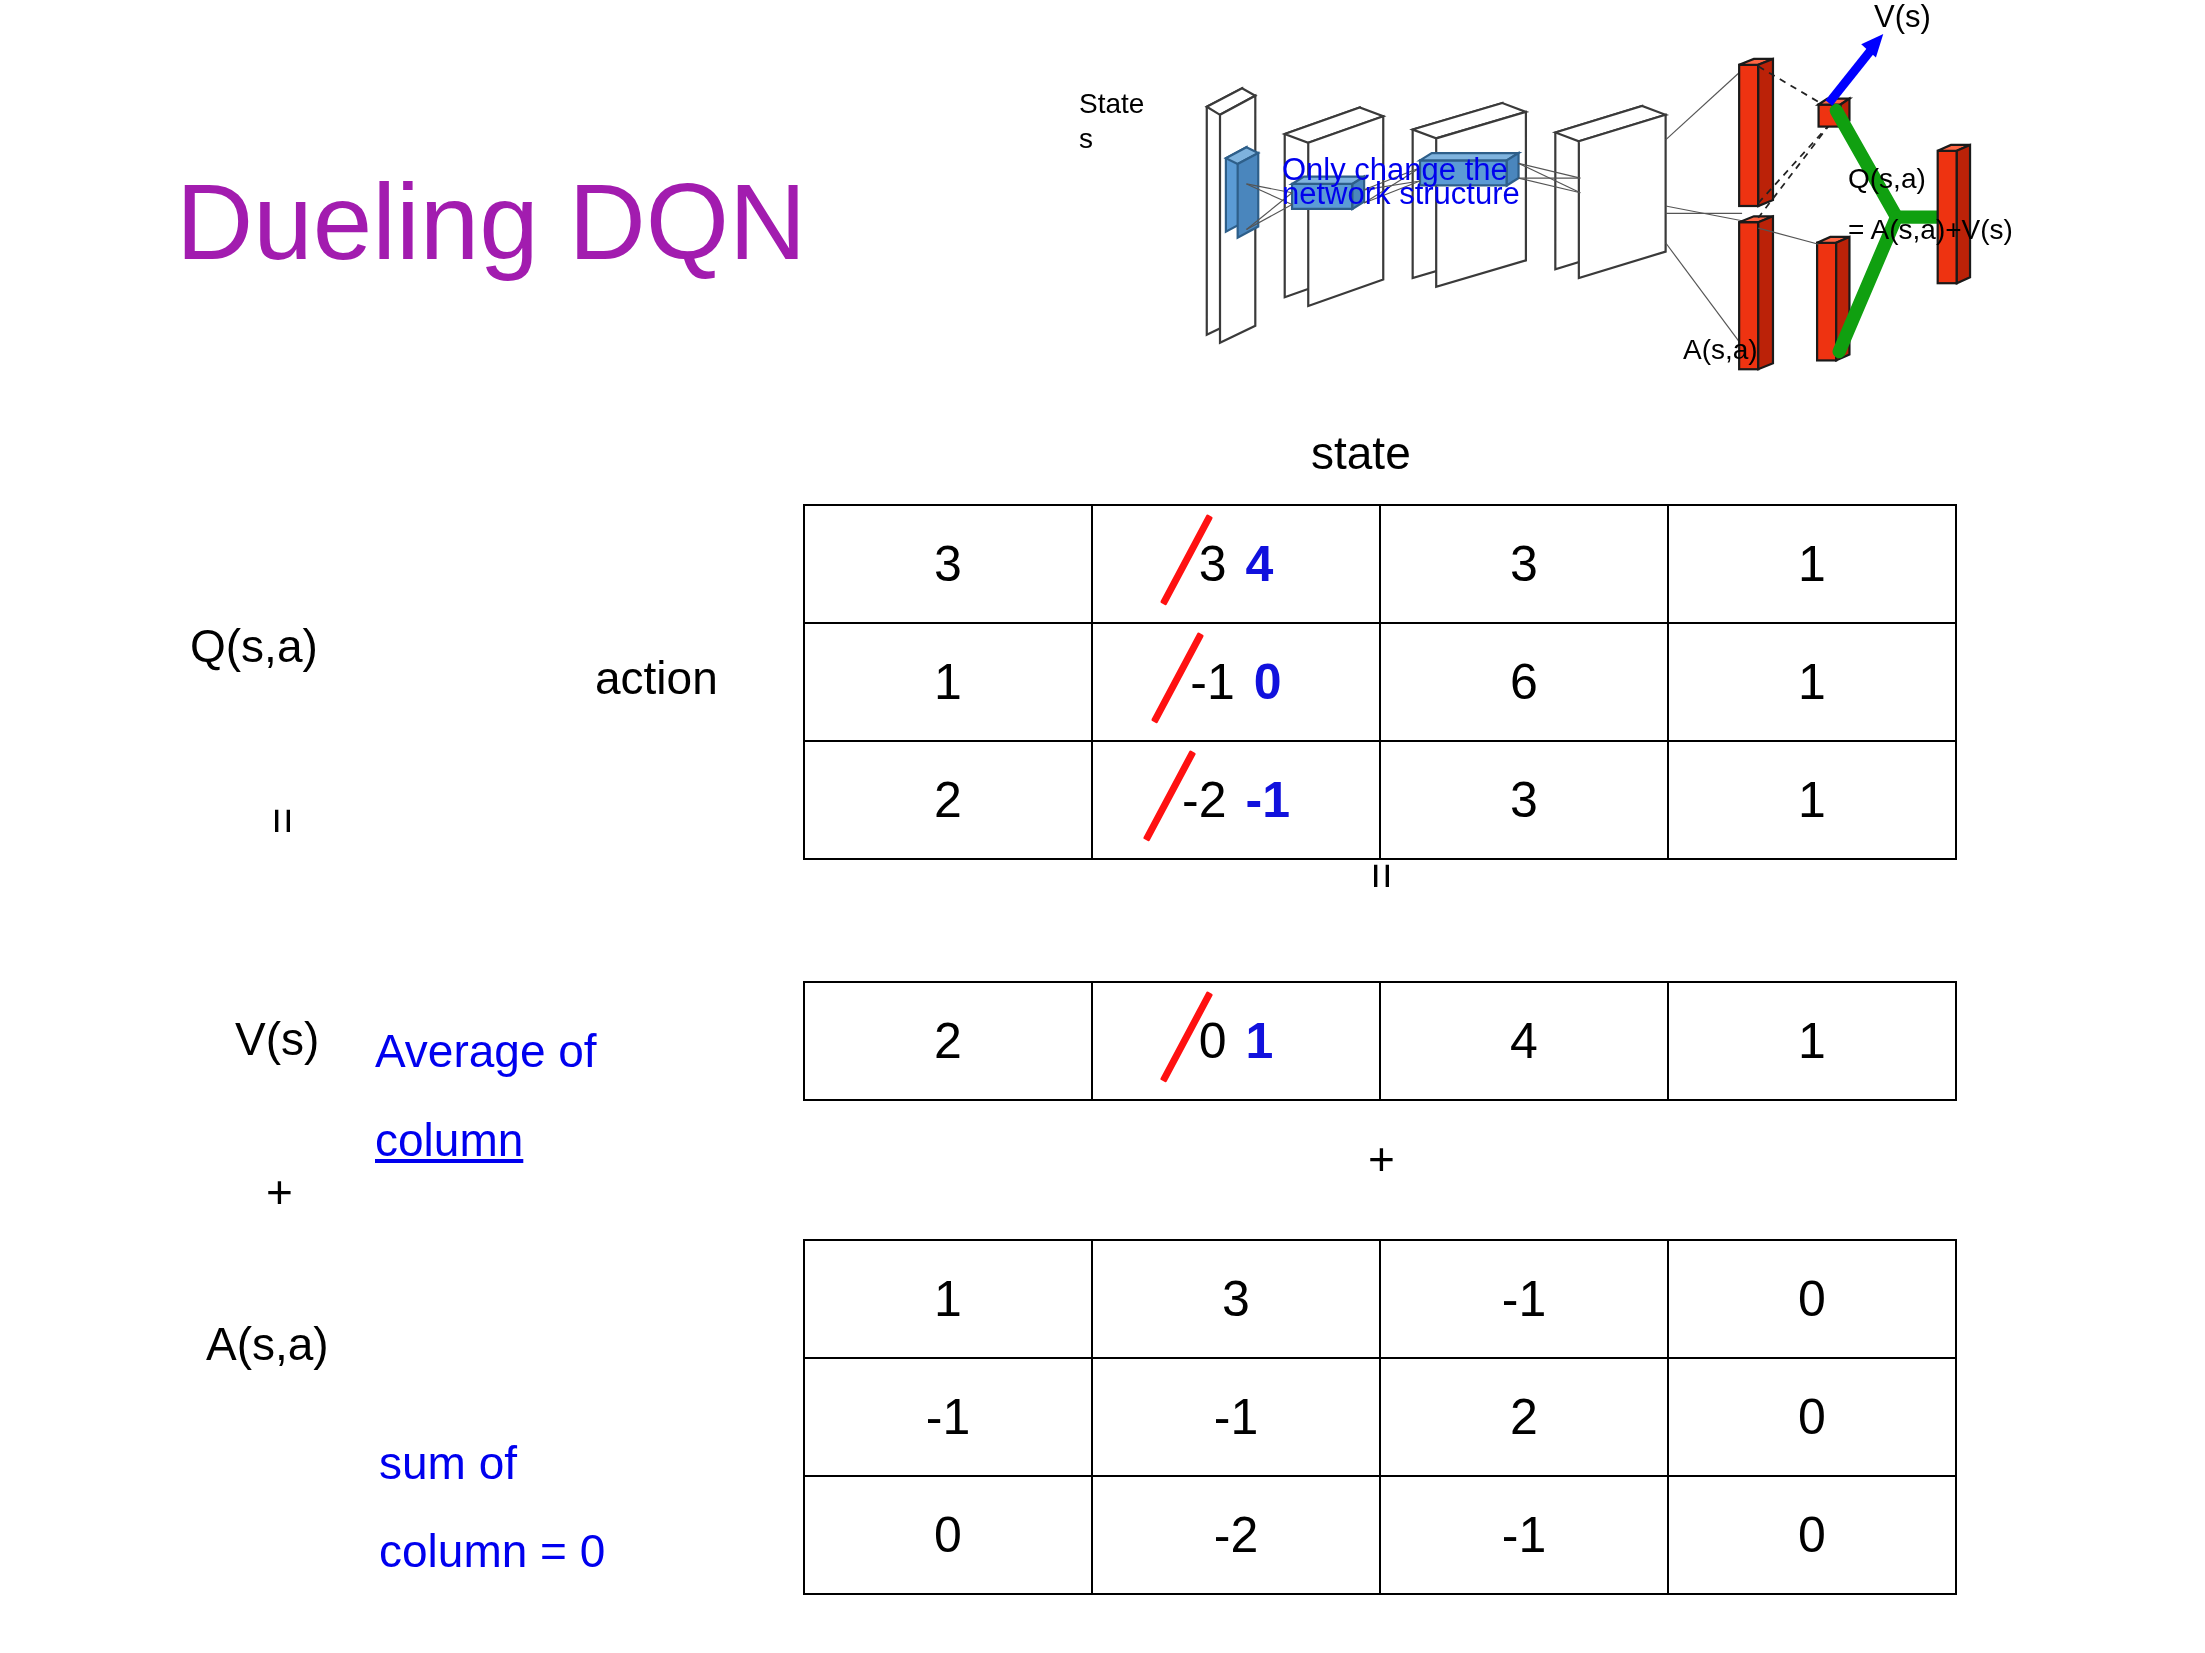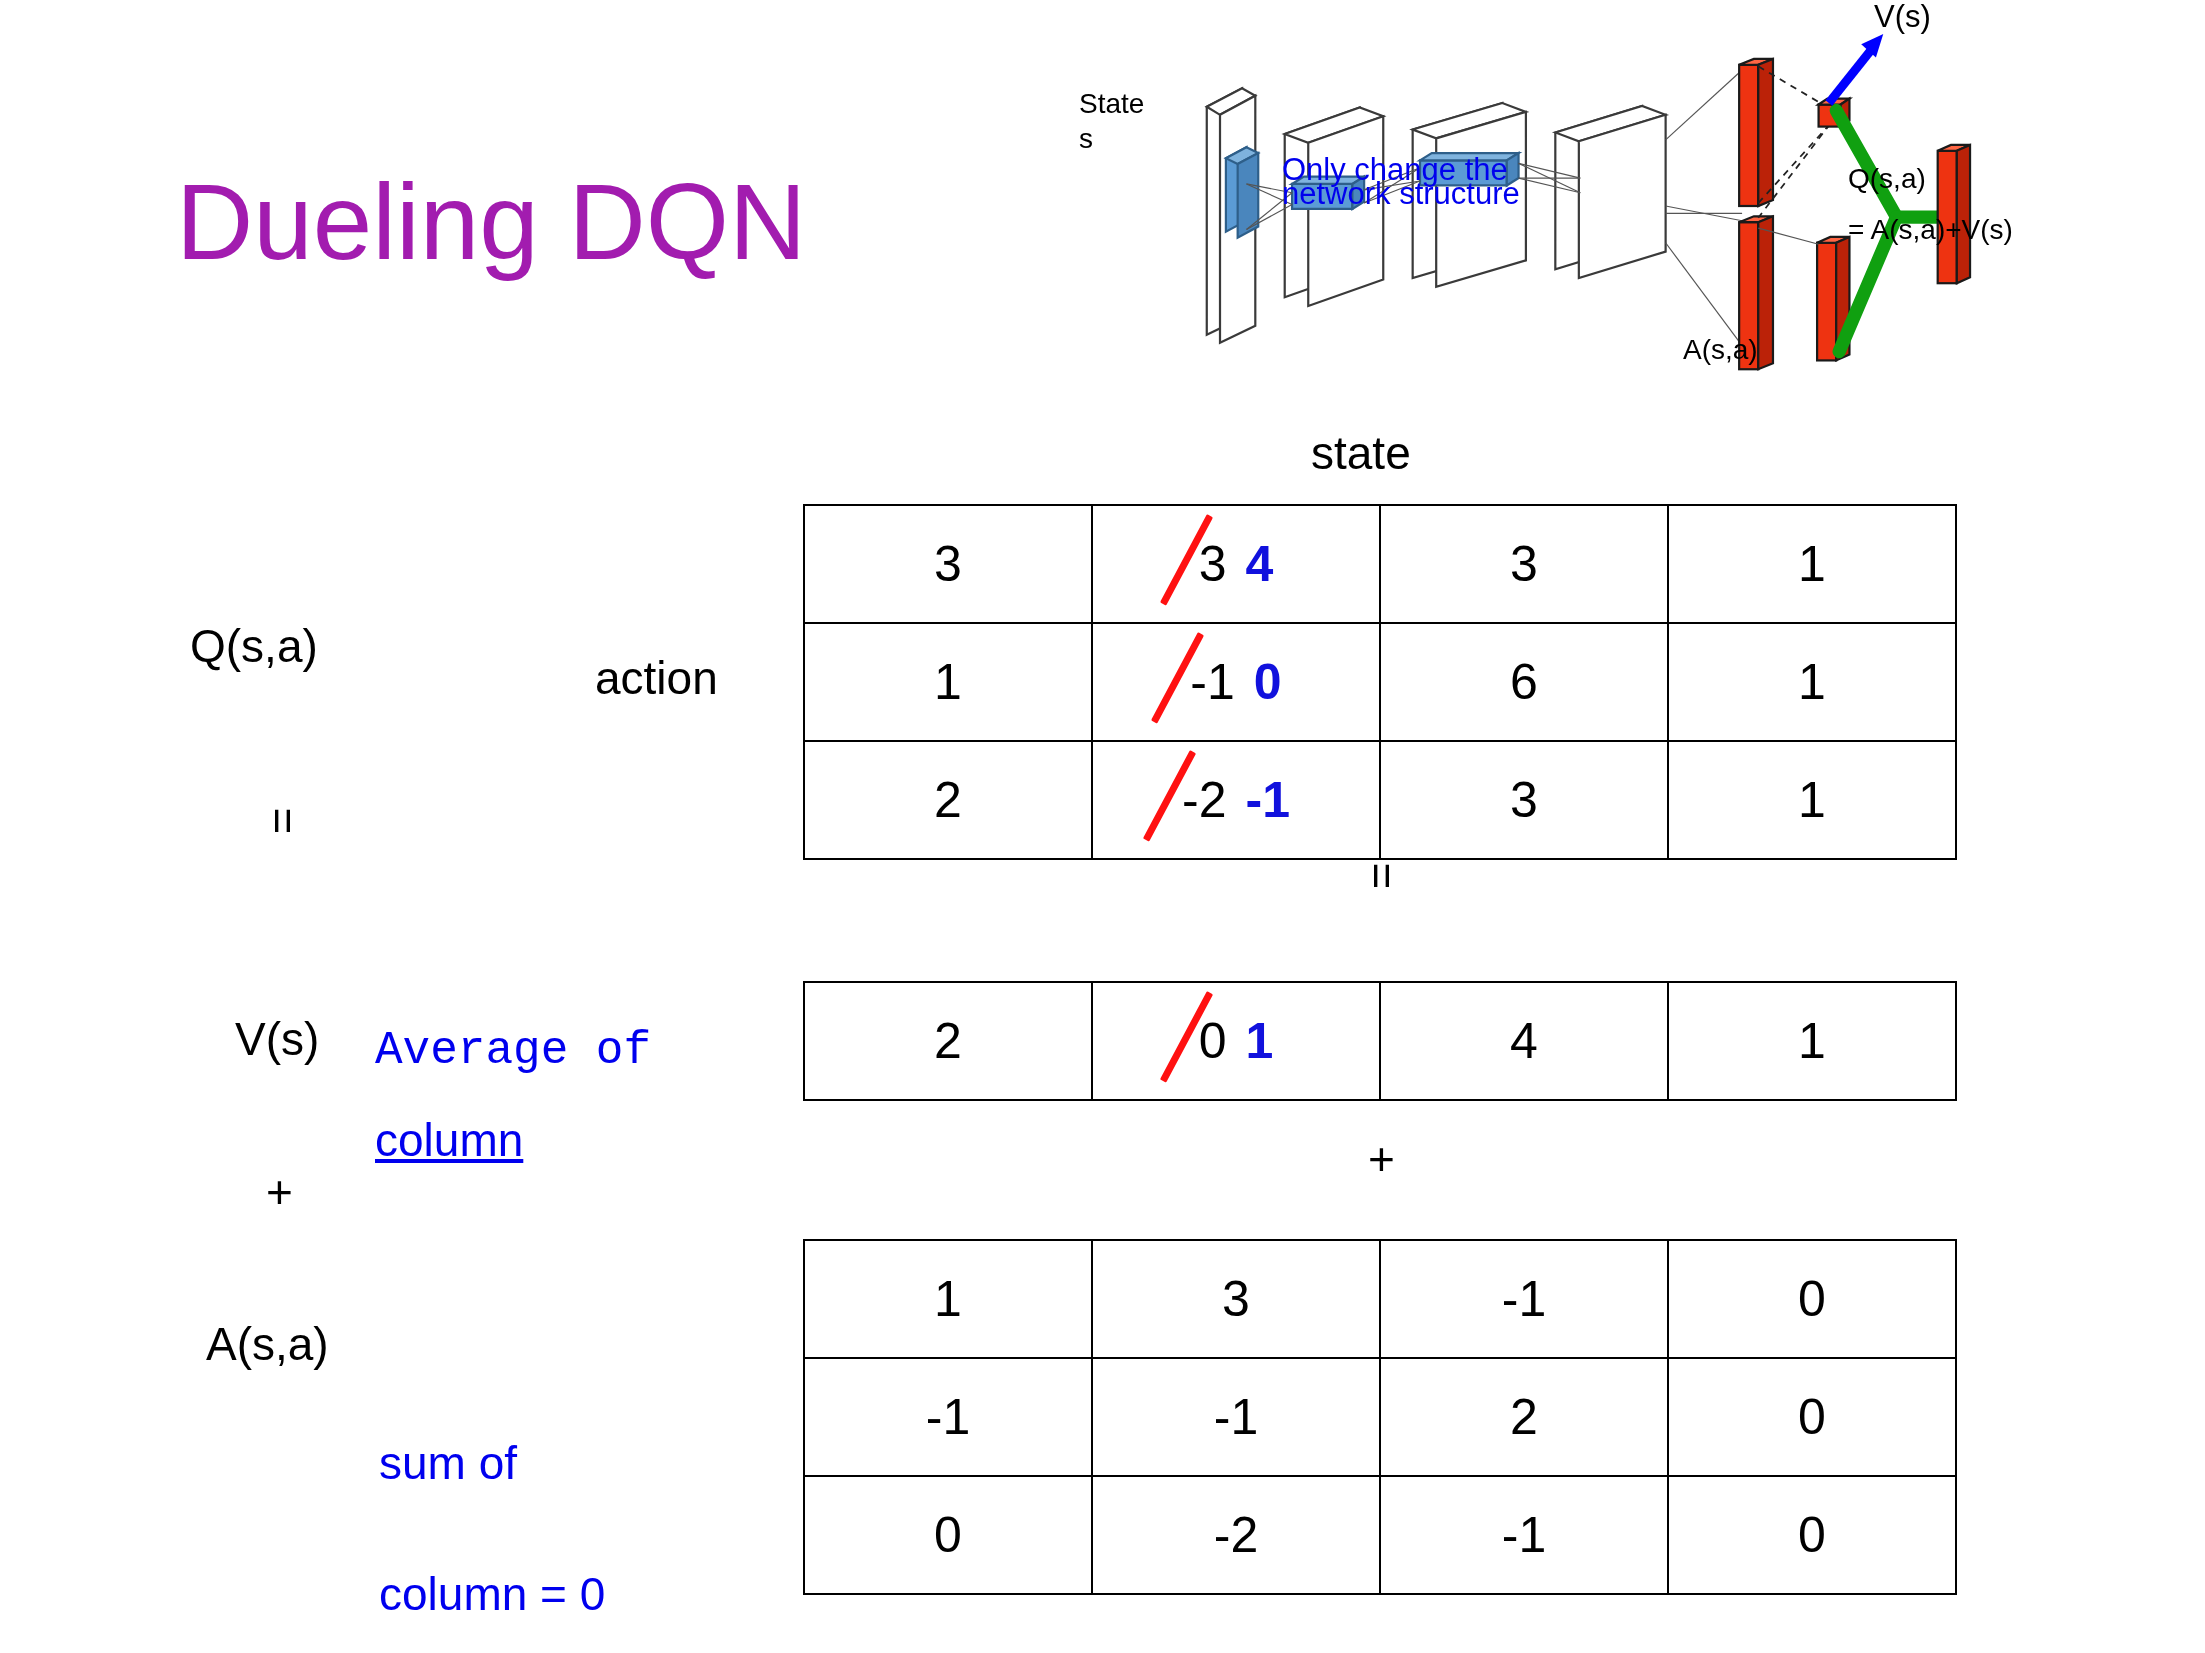--- a/index.html
+++ b/index.html
@@ -266,28 +266,28 @@
   </div>
 
   <div class="axis-label" style="left:1311px; top:426px;">state</div>
 
   <div class="side-label" style="left:190px; top:621px;">Q(s,a)</div>
   <div class="axis-label" style="left:595px; top:651px;">action</div>
 
   <div class="op op-eq-rot" style="left:257px; top:798px; width:51px;">=</div>
 
   <div class="side-label" style="left:235px; top:1014px;">V(s)</div>
-  <div class="side-note" style="left:375px; top:1025px;font-family:Liberation Mono, monospace;">Average of</div>
+  <div class="side-note" style="left:375px; top:1025px;">Average of</div>
   <div class="side-note" style="left:375px; top:1114px;text-decoration:underline;">column</div>
 
   <div class="op" style="left:254px; top:1169px; width:51px;">+</div>
 
   <div class="side-label" style="left:206px; top:1319px;">A(s,a)</div>
   <div class="side-note" style="left:379px; top:1437px;">sum of</div>
-  <div class="side-note" style="left:379px; top:1525px;margin-top:43px;">column = 0</div>
+  <div class="side-note" style="left:379px; top:1525px;">column = 0</div>
 
   <div class="op op-eq-rot" style="left:1356px; top:853px; width:51px;">=</div>
   <div class="op" style="left:1356px; top:1136px; width:51px;">+</div>
 
   <table class="matrix" id="matrix-q" style="left:803px; top:504px;">
       <tbody>
         <tr>
           <td><span class="cell-inner"><span>3</span></span></td>
           <td><span class="cell-inner"><span class="old-val">3</span><span class="new-val">4</span></span></td>
           <td><span class="cell-inner"><span>3</span></span></td>

